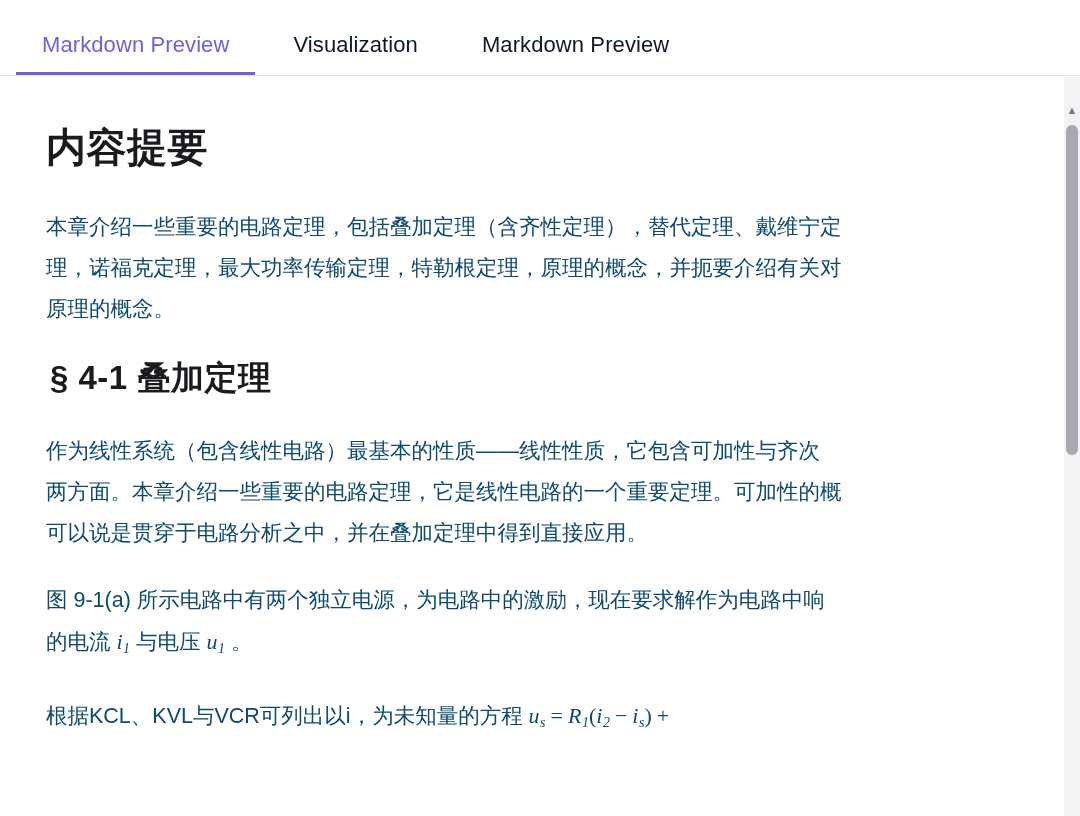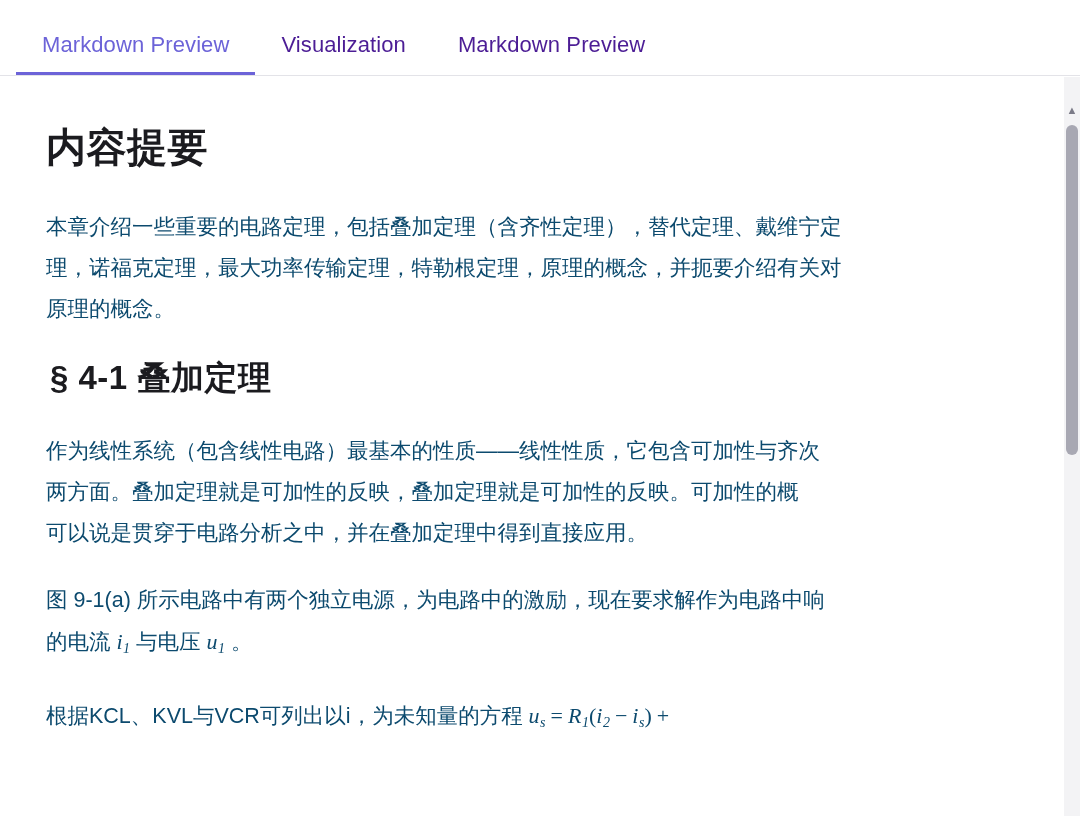--- a/index.html
+++ b/index.html
@@ -22,25 +22,26 @@
 
   
   .tabbar {
     display: flex;
     align-items: flex-end;
     height: 76px;
     padding: 0 16px;
     box-sizing: border-box;
     border-bottom: 1px solid #e3e3e8;
     background: #ffffff;
+    gap: 12px;
   }
 
   .tab {
     font-size: 22px;
-    color: #4c1d95;
+    color: #0f172a;
     padding: 8px 26px 14px 26px;
     white-space: nowrap;
     border-bottom: 3px solid transparent;
     letter-spacing: 0.1px;
   }
 
   .tab.active {
     color: #6c63d8;
     border-bottom: 3px solid #6c63d8;
   }
@@ -154,21 +155,21 @@
     <p class="doc-para">
       <span>本章介绍一些重要的电路定理，包括叠加定理（含齐性定理），替代定理、戴维宁定</span><br>
       <span>理，诺福克定理，最大功率传输定理，特勒根定理，原理的概念，并扼要介绍有关对</span><br>
       <span>原理的概念。</span>
     </p>
 
     <h2 class="doc-section">§ 4-1 叠加定理</h2>
 
     <p class="doc-para">
       <span>作为线性系统（包含线性电路）最基本的性质——线性性质，它包含可加性与齐次</span><br>
-      <span>两方面。叠加定理就是可加性的反映，叠加定理就是可加性的反映。可加性的概</span><br>
+      <span>两方面。本章介绍一些重要的电路定理，它是线性电路的一个重要定理。可加性的概</span><br>
       <span>可以说是贯穿于电路分析之中，并在叠加定理中得到直接应用。</span>
     </p>
 
     <p class="doc-para">
       <span>图 9-1(a) 所示电路中有两个独立电源，为电路中的激励，现在要求解作为电路中响</span><br>
       <span>的电流 </span><span class="math"><span>i</span><span class="sub">1</span></span><span> 与电压 </span><span class="math"><span>u</span><span class="sub">1</span></span><span> 。</span>
     </p>
 
     <p class="doc-para">
       <span>根据KCL、KVL与VCR可列出以i，为未知量的方程 </span><span class="math"><span>u</span><span class="sub">s</span><span class="op">=</span><span>R</span><span class="sub">1</span><span class="paren">(</span><span>i</span><span class="sub">2</span><span class="op">−</span><span>i</span><span class="sub">s</span><span class="paren">)</span><span class="op">+</span></span>

